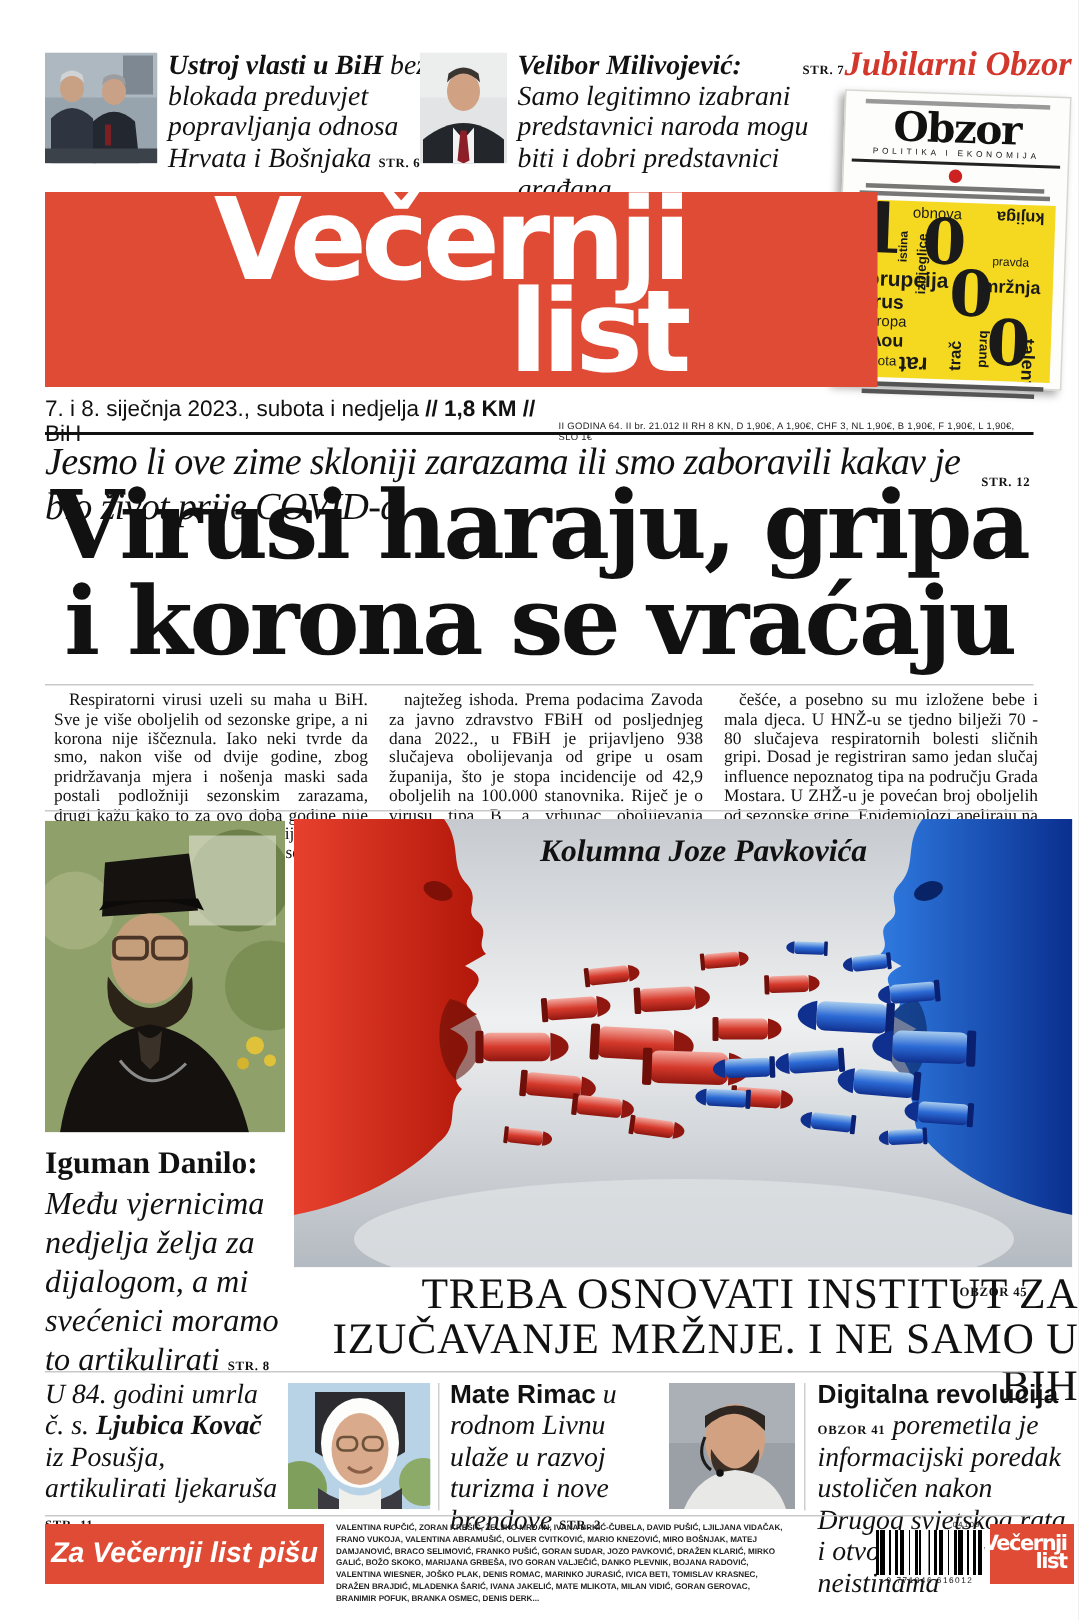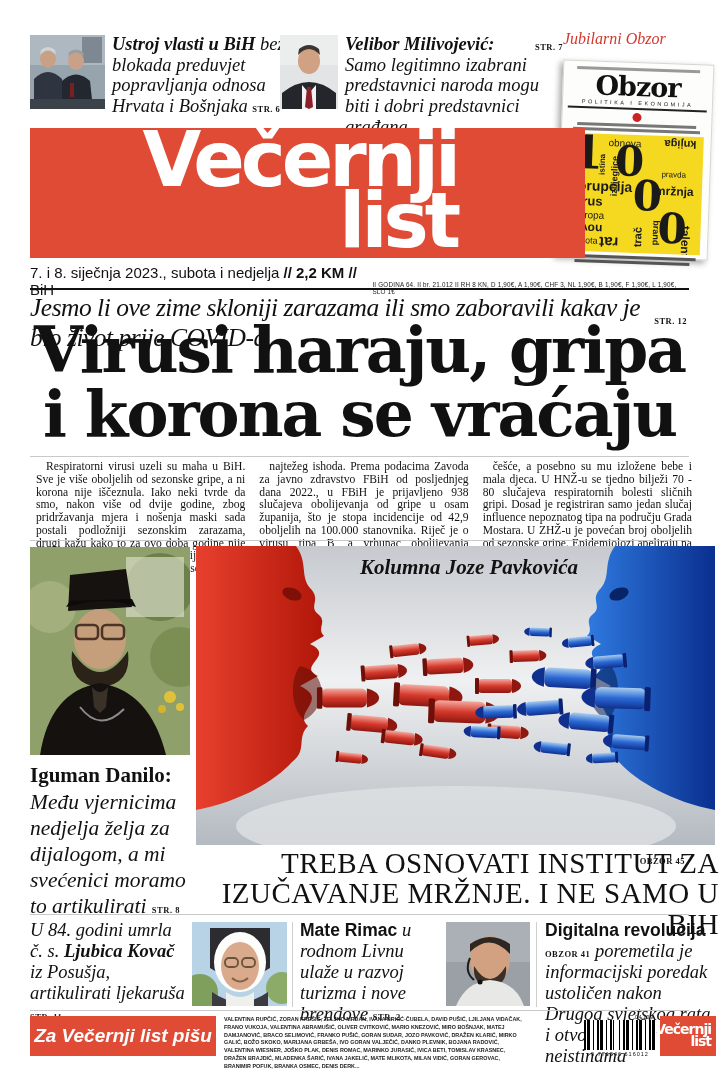--- a/index.html
+++ b/index.html
@@ -11,21 +11,21 @@
   .photo { position:absolute; overflow:hidden; }
   .ph1 { left:30px; top:35px; width:75px; height:74px; }
   .ph2 { left:280px; top:35px; width:58px; height:74px; }
   .teaser-txt { position:absolute; font-size:18.5px; line-height:1.12; font-style:italic; }
   .tt1 { left:112px; top:34px; width:180px; }
   .tt2 { left:345px; top:34px; width:218px; }
   .teaser-title { font-weight:bold; font-style:italic; }
   .pageref { font-family:"Liberation Serif",serif; font-style:normal; font-weight:bold; font-size:8.5px; letter-spacing:.5px; }
   .t2-head { display:flex; justify-content:space-between; align-items:baseline; }
   
-  .obzor-label { position:absolute; left:563px; top:30px; width:156px; font-weight:normal; font-style:italic; font-size:16px; color:#d3372c; }
+  .obzor-label { position:absolute; left:563px; top:30px; width:156px; font-weight:bold; font-style:italic; font-size:23px; color:#d3372c; }
   .obzor-cover { position:absolute; left:560px; top:62px; width:151px; height:196px; background:#fdfdfb;
      box-shadow:-3px 3px 6px rgba(0,0,0,.35); transform:rotate(2deg); border:1px solid #d8d6d0; padding:4px 5px; }
   .oc-topline { height:3px; background:#999; margin:1px 8px 2px; }
   .oc-masthead { font-family:"DejaVu Serif",serif; font-weight:bold; font-size:27px; text-align:center; line-height:1; letter-spacing:-1px; }
   .oc-sub { font-family:"Liberation Sans",sans-serif; font-size:5.5px; letter-spacing:2.5px; text-align:center; border-bottom:2px solid #222; padding-bottom:2px; }
   .oc-dot { width:9px; height:9px; border-radius:50%; background:#c22; margin:3px auto 2px; }
   .oc-bar { height:3px; background:#777; margin:2px 10px; }
   .oc-yellow { position:relative; margin:3px 2px 2px; height:118px; background:#f5d820; overflow:hidden;
      font-family:"Liberation Sans",sans-serif; }
   .oc-yellow span { position:absolute; color:#1a1a1a; white-space:nowrap; font-weight:bold; }
@@ -174,21 +174,21 @@
   </div>
 
   <div class="masthead">
     <div class="masthead-txt">
       <div>Večernji</div>
       <div>list</div>
     </div>
   </div>
 
   <div class="dateline">
-    <div class="date-left"><span>7. i 8. siječnja 2023., subota i nedjelja </span><b>// 2,2 KM //</b><span> BiH</span></div>
+    <div class="date-left"><span>7. i 8. siječnja 2023., subota i nedjelja </span><b>// 1,8 KM //</b><span> BiH</span></div>
     <div class="date-right">II GODINA 64. II br. 21.012 II RH 8 KN, D 1,90€, A 1,90€, CHF 3, NL 1,90€, B 1,90€, F 1,90€, L 1,90€, SLO 1€</div>
   </div>
   <div class="black-rule"></div>
 
   <div class="kicker">Jesmo li ove zime skloniji zarazama ili smo zaboravili kakav je bio život prije COVID-a</div>
   <div class="str12 pageref">STR. 12</div>
   <div class="headline">
     <div>Virusi haraju, gripa</div>
     <div>i korona se vraćaju</div>
   </div>

